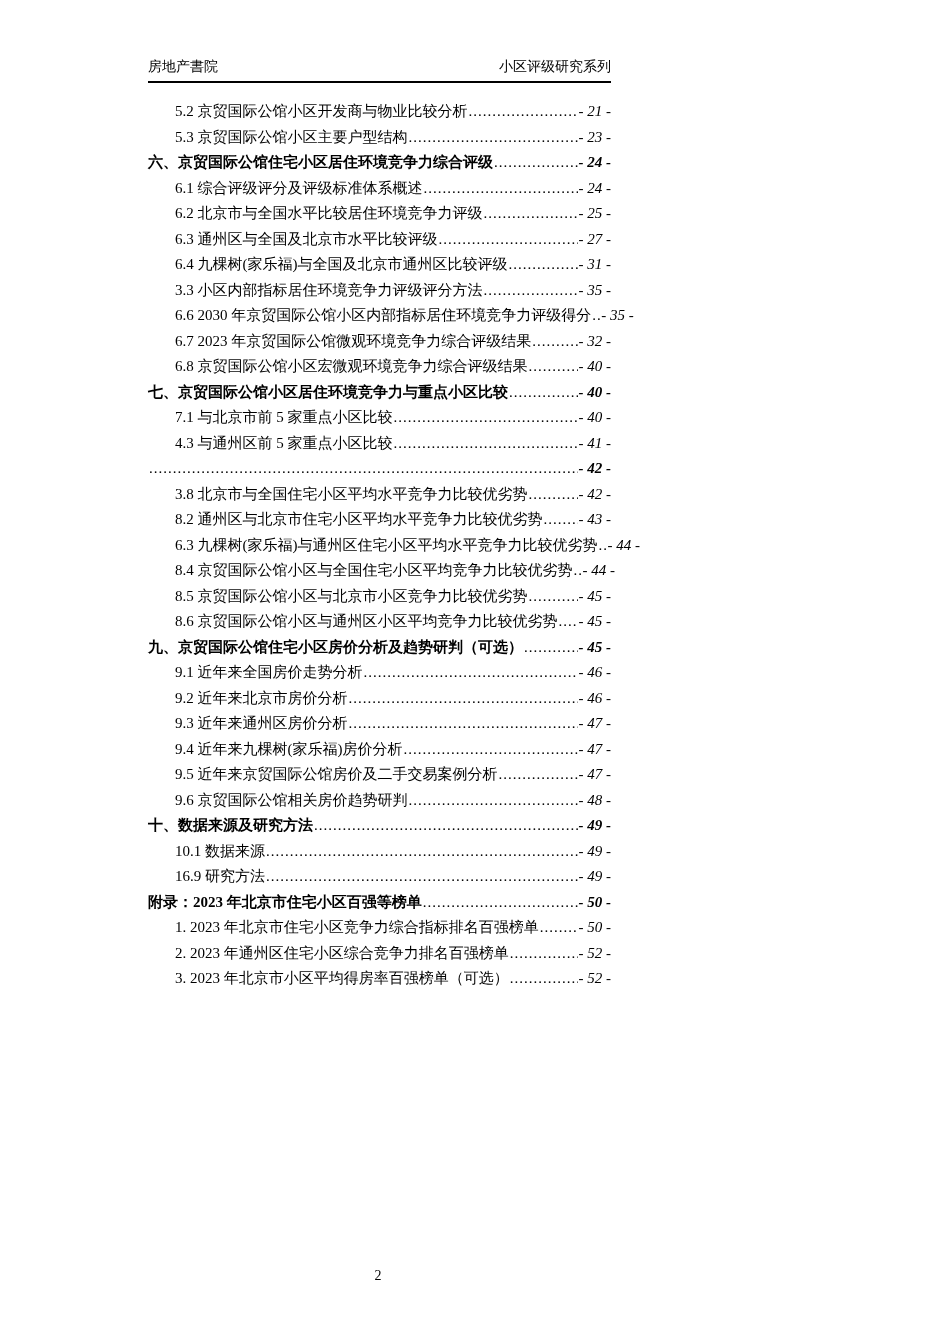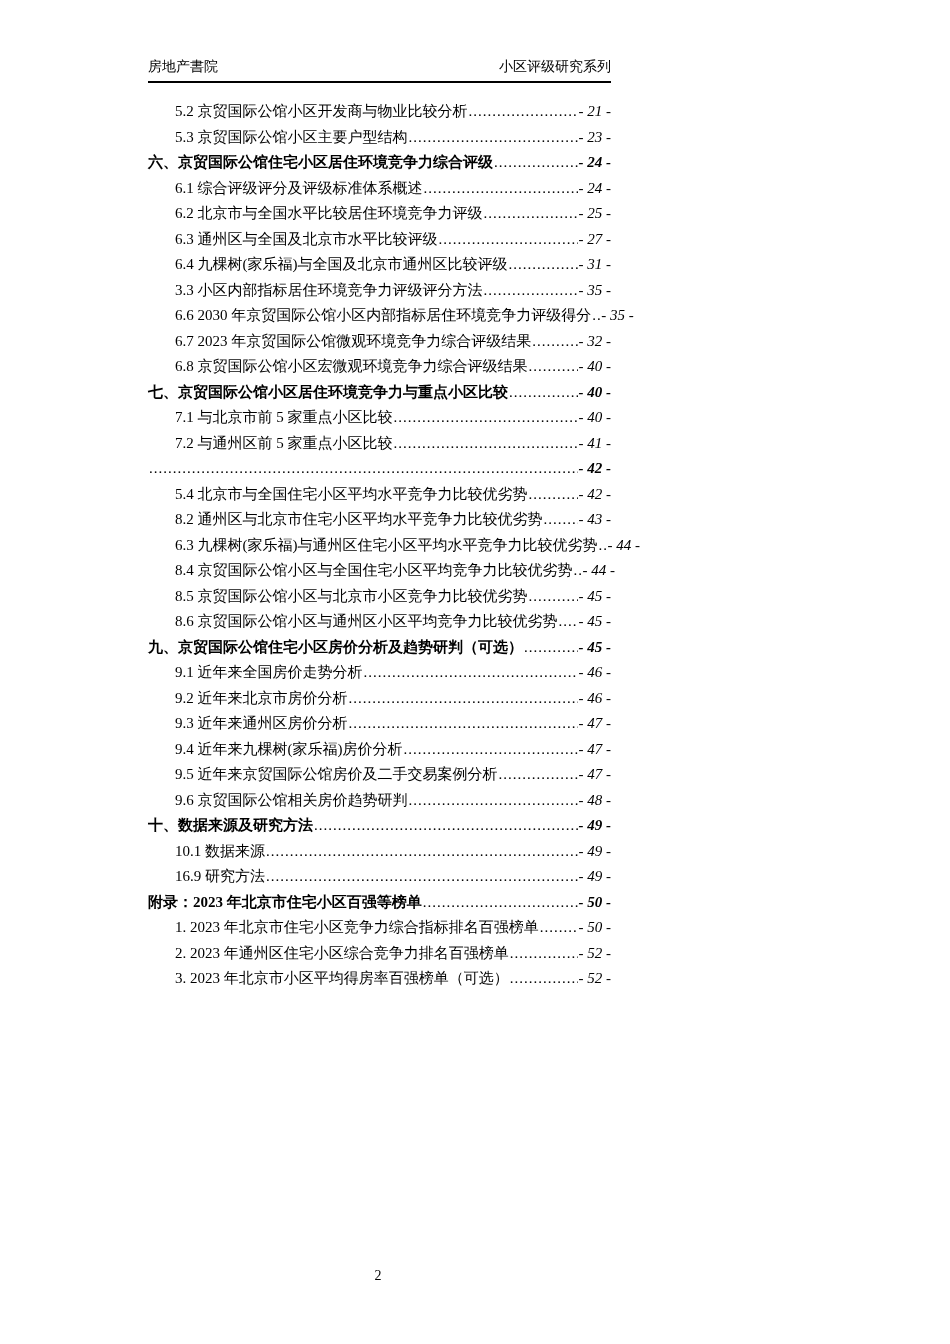--- a/index.html
+++ b/index.html
@@ -134,30 +134,30 @@
     <span class="toc-title">七、京贸国际公馆小区居住环境竞争力与重点小区比较</span>
     <span class="toc-leader"></span>
     <span class="toc-page">- 40 -</span>
   </div>
       <div class="toc-row level-1">
     <span class="toc-title">7.1 与北京市前 5 家重点小区比较</span>
     <span class="toc-leader"></span>
     <span class="toc-page">- 40 -</span>
   </div>
       <div class="toc-row level-1">
-    <span class="toc-title">7.2 与通州区前 5 家重点小区比较</span>
+    <span class="toc-title">4.3 与通州区前 5 家重点小区比较</span>
     <span class="toc-leader"></span>
     <span class="toc-page">- 41 -</span>
   </div>
       <div class="toc-row level-0">
     <span class="toc-leader"></span>
     <span class="toc-page">- 42 -</span>
   </div>
       <div class="toc-row level-1">
-    <span class="toc-title">5.4 北京市与全国住宅小区平均水平竞争力比较优劣势</span>
+    <span class="toc-title">3.8 北京市与全国住宅小区平均水平竞争力比较优劣势</span>
     <span class="toc-leader"></span>
     <span class="toc-page">- 42 -</span>
   </div>
       <div class="toc-row level-1">
     <span class="toc-title">8.2 通州区与北京市住宅小区平均水平竞争力比较优劣势</span>
     <span class="toc-leader"></span>
     <span class="toc-page">- 43 -</span>
   </div>
       <div class="toc-row level-1">
     <span class="toc-title">6.3 九棵树(家乐福)与通州区住宅小区平均水平竞争力比较优劣势</span>

